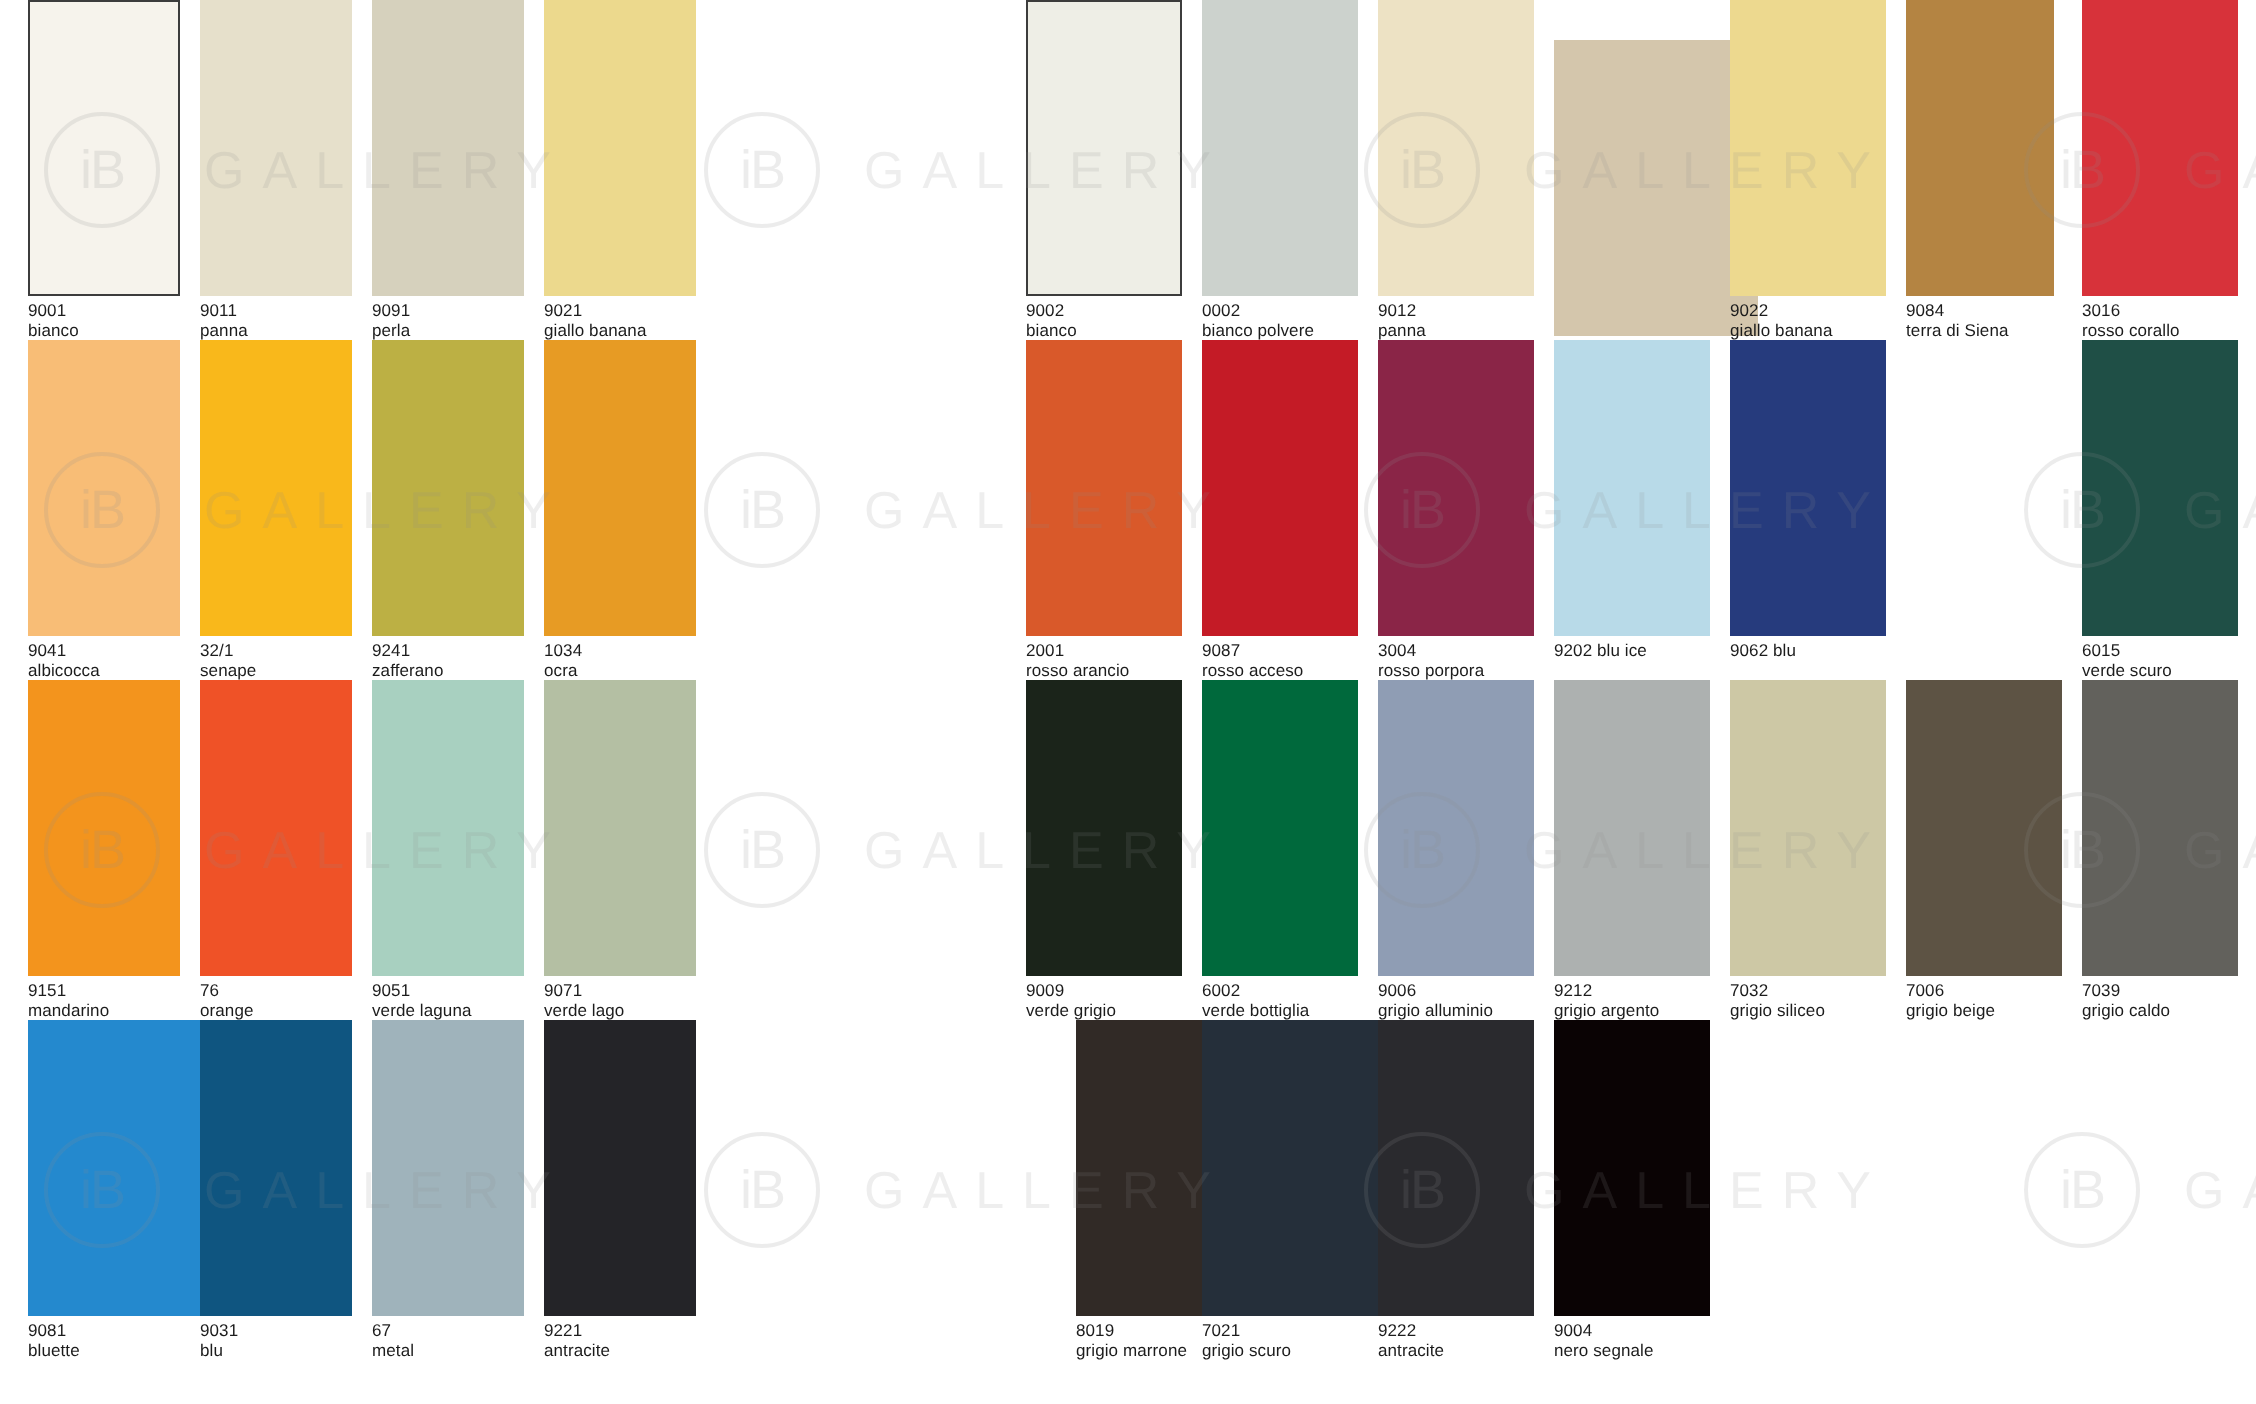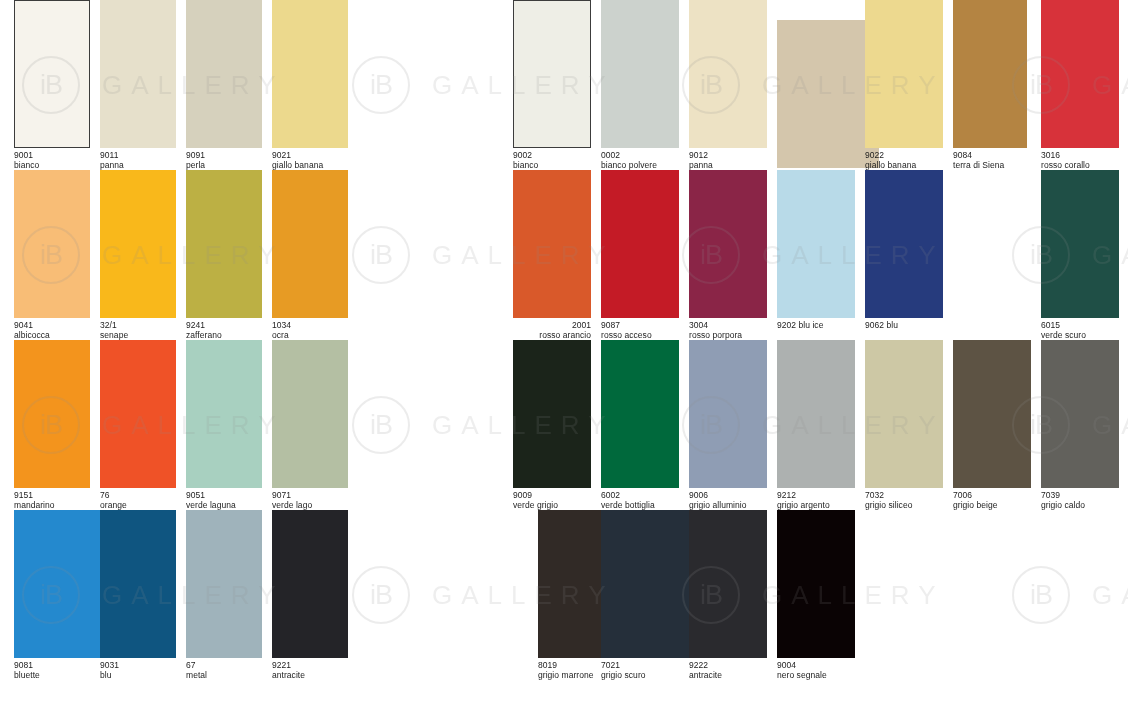--- a/index.html
+++ b/index.html
@@ -381,21 +381,21 @@
       </div>
       <div class="swatch-cell" style="left: 528px; width: 78px;">
         <div class="swatch-chip" style="height: 148px; background: rgb(215, 50, 58);"></div>
         <div class="swatch-label">
           <span class="swatch-code">3016</span>
           <span class="swatch-name">rosso corallo</span>
         </div>
       </div>
     </div>
     <div class="swatch-row" style="top: 170px; height: 170px; width: 616px;">
-      <div class="swatch-cell" style="left: 0px; width: 78px; text-align: right;">
+      <div class="swatch-cell" style="left: 0px; width: 78px;">
         <div class="swatch-chip" style="height: 148px; background: rgb(217, 89, 42);"></div>
         <div class="swatch-label">
           <span class="swatch-code">2001</span>
           <span class="swatch-name">rosso arancio</span>
         </div>
       </div>
       <div class="swatch-cell" style="left: 88px; width: 78px;">
         <div class="swatch-chip" style="height: 148px; background: rgb(196, 27, 38);"></div>
         <div class="swatch-label">
           <span class="swatch-code">9087</span>

